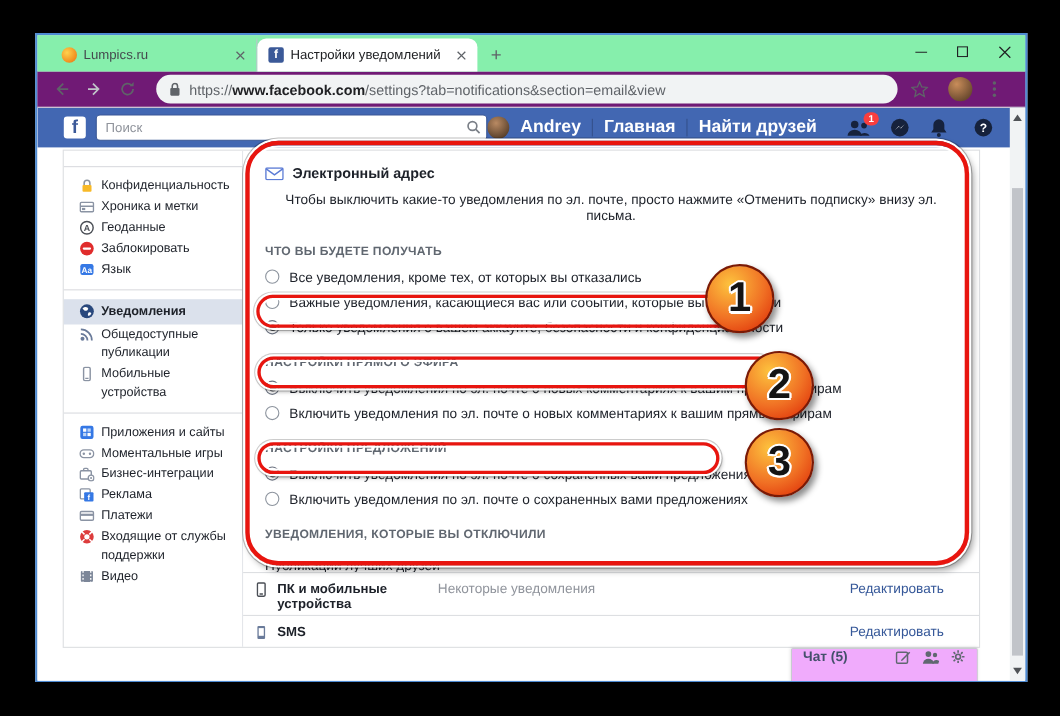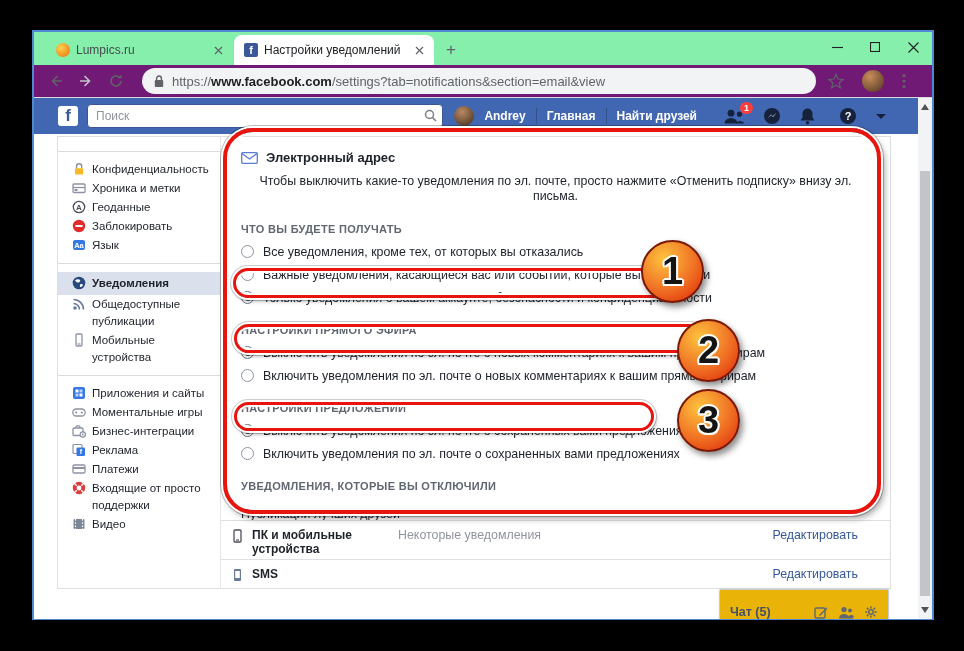--- a/index.html
+++ b/index.html
@@ -36,21 +36,21 @@
   
   .fb-page{position:relative;height:521px;background:#fff;overflow:hidden;}
   .fb-header{height:36px;background:#4267b2;display:flex;align-items:center;padding:0 46px 0 24px;box-sizing:border-box;}
   .fb-logo{width:20px;height:20px;background:#fff;border-radius:3px;color:#3b5998;font-weight:bold;font-size:17px;line-height:19px;text-align:center;flex:0 0 auto;}
   .fb-search{position:relative;margin-left:9px;width:356px;flex:0 0 auto;}
   .fb-search input{width:100%;height:24px;border:1px solid #3a5795;border-radius:4px;box-sizing:border-box;font-size:12px;padding:0 26px 0 8px;color:#1d2129;font-family:inherit;}
   .fb-search input::placeholder{color:#90949c;}
   .fb-search .mag{position:absolute;right:6px;top:5px;}
   .fb-nav{margin-left:auto;display:flex;align-items:center;}
   .fb-avatar{width:20px;height:20px;border-radius:50%;background:radial-gradient(circle at 40% 30%,#b98a63,#553d28 80%);flex:0 0 auto;}
-  .fb-nav-link{color:#fff;font-size:12px;font-weight:bold;margin:0 10px;white-space:nowrap;}
+  .fb-nav-link{color:#fff;font-size:16px;font-weight:bold;margin:0 10px;white-space:nowrap;}
   .fb-nav-sep{width:1px;height:16px;background:rgba(0,0,0,.22);}
   .fb-icon{position:relative;margin:0 9px;display:flex;align-items:center;justify-content:center;}
   .fb-badge{position:absolute;top:-7px;right:-8px;background:#fa3e3e;color:#fff;font-size:9px;font-weight:bold;border-radius:7px;padding:1px 4px;line-height:10px;}
   .caret-down{width:0;height:0;border-left:5px solid transparent;border-right:5px solid transparent;border-top:5px solid #16223c;margin-left:10px;}
   
   .card{position:absolute;left:23px;top:38px;width:834px;height:453px;background:#fff;border:1px solid #dddfe2;box-sizing:border-box;display:flex;}
   .sb{width:163px;border-right:1px solid #e4e6ea;box-sizing:border-box;padding-top:6px;flex:0 0 auto;}
   .sb-divider{border-top:1px solid #dadbdf;margin:8px 0;}
   .sb-item{display:flex;align-items:flex-start;padding:1px 8px 1px 14px;font-size:11.5px;line-height:17px;color:#1d2129;min-height:17px;}
   .sb-item .ic{width:14px;height:14px;margin:1px 6px 0 0;flex:0 0 auto;display:flex;}
@@ -69,21 +69,21 @@
   .radio.on::after{content:"";position:absolute;left:2.5px;top:2.5px;width:6px;height:6px;border-radius:50%;background:#4b4f56;}
   .plain-item{font-size:12.4px;color:#1d2129;margin-top:14px;}
   .crow{border-top:1px solid #dddfe2;display:flex;align-items:flex-start;padding:7px 32px 0 12px;box-sizing:border-box;}
   .crow.r1{height:40px;}
   .crow.r2{height:30px;}
   .crow .ic{width:12px;margin:1px 7px 0 0;flex:0 0 auto;display:flex;}
   .crow .rttl{font-size:12px;font-weight:bold;color:#1d2129;width:118px;line-height:14px;}
   .crow .rstatus{font-size:12.4px;color:#90949c;margin-left:28px;}
   .crow .redit{margin-left:auto;font-size:12.4px;color:#365899;}
   
-  .chatbar{position:absolute;left:685px;top:491px;width:170px;height:30px;background:#eab308;border:1px solid #c8cbd0;border-bottom:none;border-radius:2px 2px 0 0;box-sizing:border-box;display:flex;align-items:flex-end;padding:0 10px;box-shadow:0 0 3px rgba(0,0,0,.1);}
+  .chatbar{position:absolute;left:685px;top:491px;width:170px;height:30px;background:#f0abfc;border:1px solid #c8cbd0;border-bottom:none;border-radius:2px 2px 0 0;box-sizing:border-box;display:flex;align-items:flex-start;padding:0 10px;box-shadow:0 0 3px rgba(0,0,0,.1);}
   .chat-label{font-size:12.5px;font-weight:bold;color:#44506b;}
   .chat-icons{margin-left:auto;display:flex;align-items:center;gap:10px;}
   
   .scrollbar{position:absolute;right:0;top:0;width:14px;height:521px;background:#f1f3f4;}
   .sc-arrow{position:absolute;left:3px;width:0;height:0;border-left:4px solid transparent;border-right:4px solid transparent;}
   .sc-up{top:6px;border-bottom:6px solid #505357;}
   .sc-down{bottom:6px;border-top:6px solid #505357;}
   .sc-thumb{position:absolute;left:2px;top:73px;width:10px;height:425px;background:#c1c4c9;}
   
   .ann{position:absolute;pointer-events:none;box-sizing:border-box;}
@@ -378,21 +378,21 @@
           <span class="lb">Платежи</span>
         </div>
         <div class="sb-item">
           <span class="ic">
               <svg width="14" height="14" viewBox="0 0 14 14">
                 <circle cx="7" cy="7" r="6.2" fill="#dd3c3c"></circle>
                 <circle cx="7" cy="7" r="2.4" fill="#fff"></circle>
                 <path d="M2 2 L4.8 4.8 M12 2 L9.2 4.8 M2 12 L4.8 9.2 M12 12 L9.2 9.2" stroke="#fff" stroke-width="1.4"></path>
               </svg>
             </span>
-          <span class="lb">Входящие от просто поддержки</span>
+          <span class="lb">Входящие от службы поддержки</span>
         </div>
         <div class="sb-item">
           <span class="ic">
               <svg width="14" height="14" viewBox="0 0 14 14">
                 <rect x="1.5" y="2" width="11" height="10" rx="1" fill="#7c8698"></rect>
                 <path d="M3.5 2 V12 M10.5 2 V12" stroke="#fff" stroke-width="1.2" stroke-dasharray="1.6 1.6"></path>
               </svg>
             </span>
           <span class="lb">Видео</span>
         </div>

